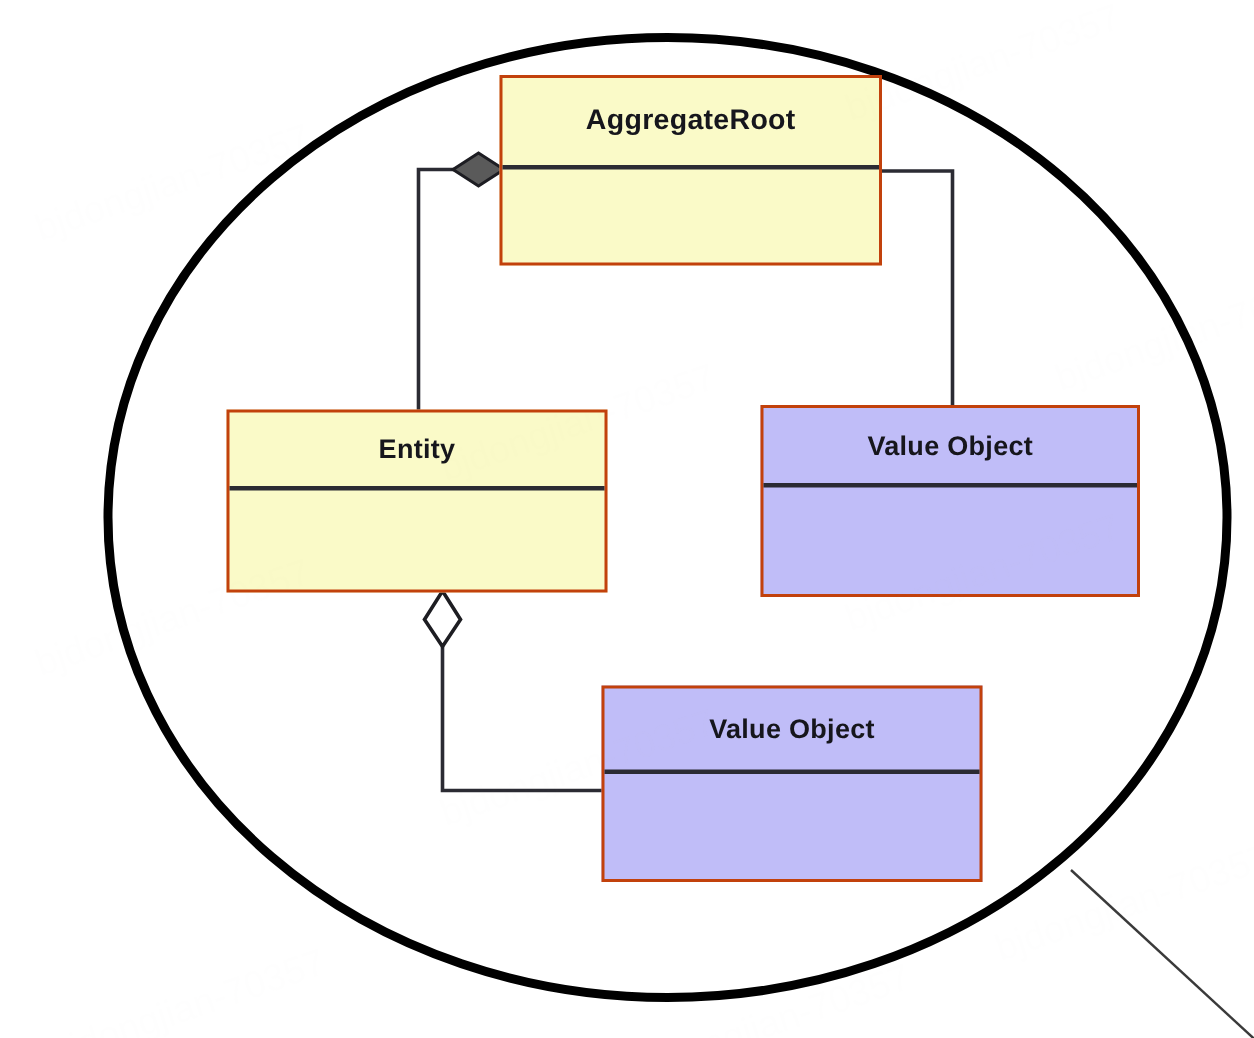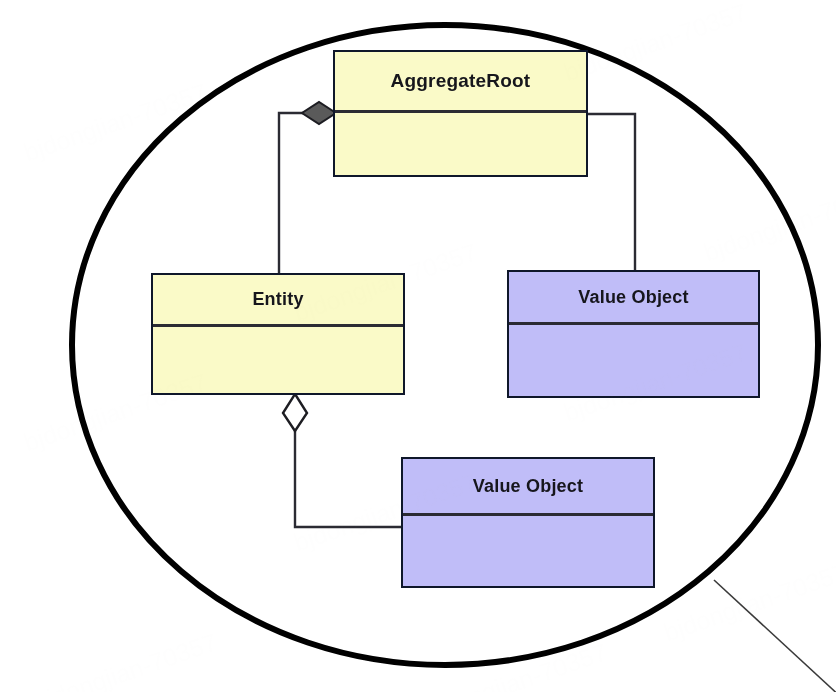--- a/index.html
+++ b/index.html
@@ -21,21 +21,21 @@
   #diagram-svg {
     position: absolute;
     left: 0;
     top: 0;
     width: 836px;
     height: 692px;
   }
   .uml-class {
     position: absolute;
     box-sizing: border-box;
-    border: 2px solid #0f172a;
+    border: 2px solid #c2410c;
     display: flex;
     flex-direction: column;
     z-index: 5;
   }
   .uml-header {
     box-sizing: border-box;
     border-bottom: 3px solid #2b2b33;
     display: flex;
     align-items: center;
     justify-content: center;

